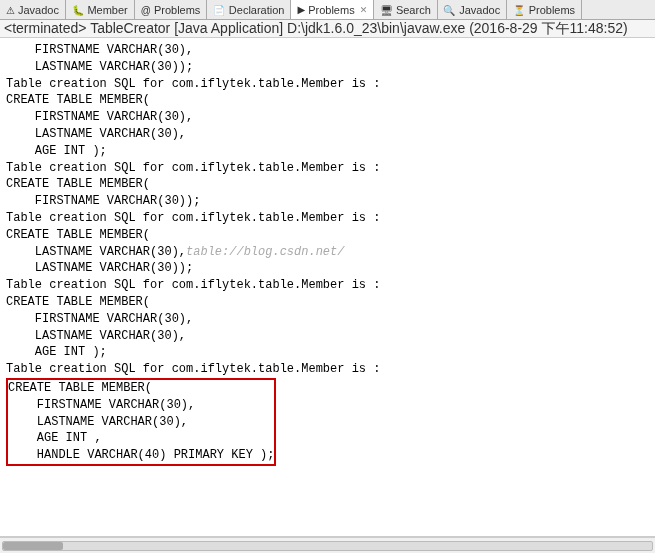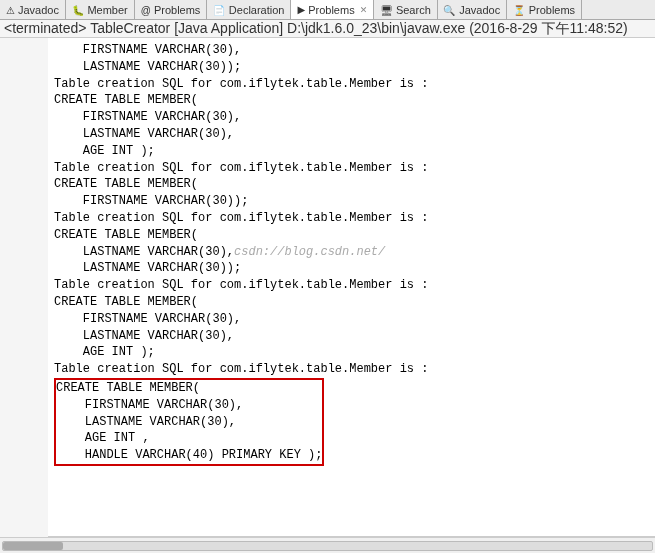--- a/index.html
+++ b/index.html
@@ -67,21 +67,20 @@
     }
 
     
     .console-area {
       background: #fff;
       padding: 4px 6px;
       overflow-y: auto;
       height: calc(553px - 20px - 18px - 16px);
       border-bottom: 1px solid #ccc;
       position: relative;
-      margin-left: 48px;
     }
 
     .console-text {
       font-family: 'Courier New', Courier, monospace;
       font-size: 12px;
       color: #000;
       line-height: 1.4;
       white-space: pre;
     }
 
@@ -174,21 +173,21 @@
 Table creation SQL for com.iflytek.table.Member is :
 CREATE TABLE MEMBER(
     FIRSTNAME VARCHAR(30),
     LASTNAME VARCHAR(30),
     AGE INT );
 Table creation SQL for com.iflytek.table.Member is :
 CREATE TABLE MEMBER(
     FIRSTNAME VARCHAR(30));
 Table creation SQL for com.iflytek.table.Member is :
 CREATE TABLE MEMBER(
-    LASTNAME VARCHAR(30),<span class="watermark">csdn://blog.csdn.net/</span>
+    LASTNAME VARCHAR(30),<span class="watermark">table://blog.csdn.net/</span>
     LASTNAME VARCHAR(30));
 Table creation SQL for com.iflytek.table.Member is :
 CREATE TABLE MEMBER(
     FIRSTNAME VARCHAR(30),
     LASTNAME VARCHAR(30),
     AGE INT );
 Table creation SQL for com.iflytek.table.Member is :
 <span class="highlighted-block">CREATE TABLE MEMBER(
     FIRSTNAME VARCHAR(30),
     LASTNAME VARCHAR(30),

